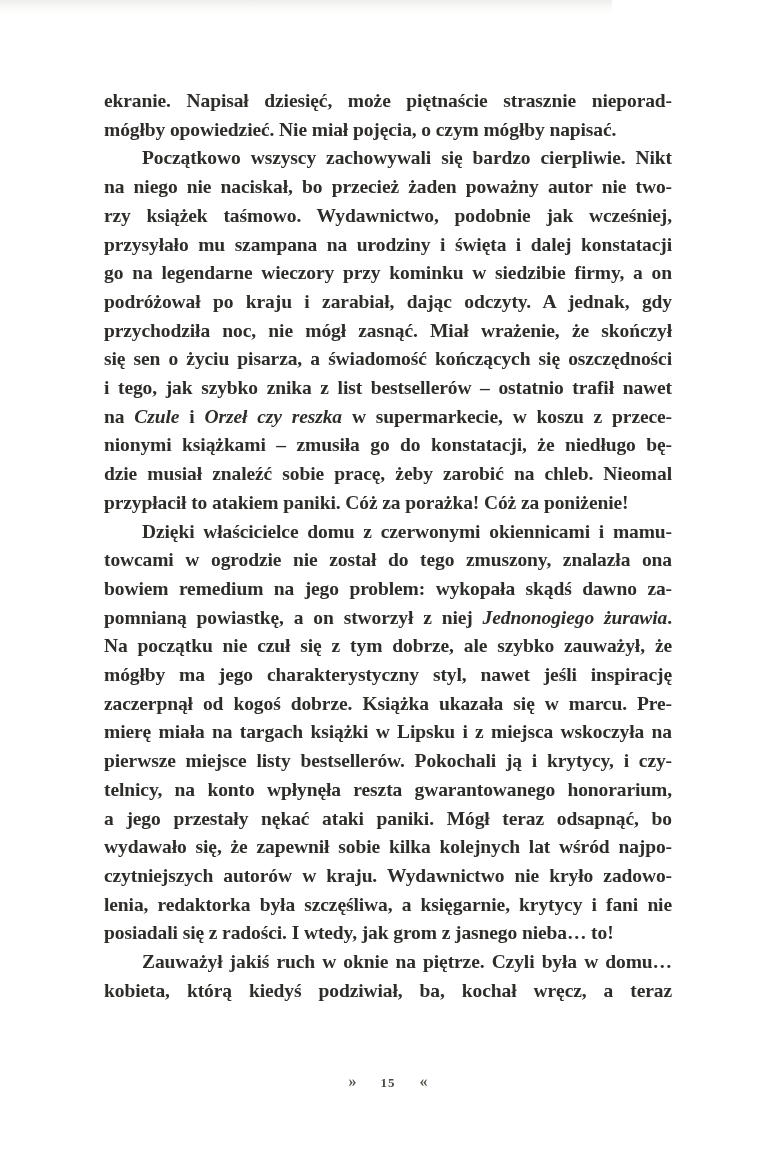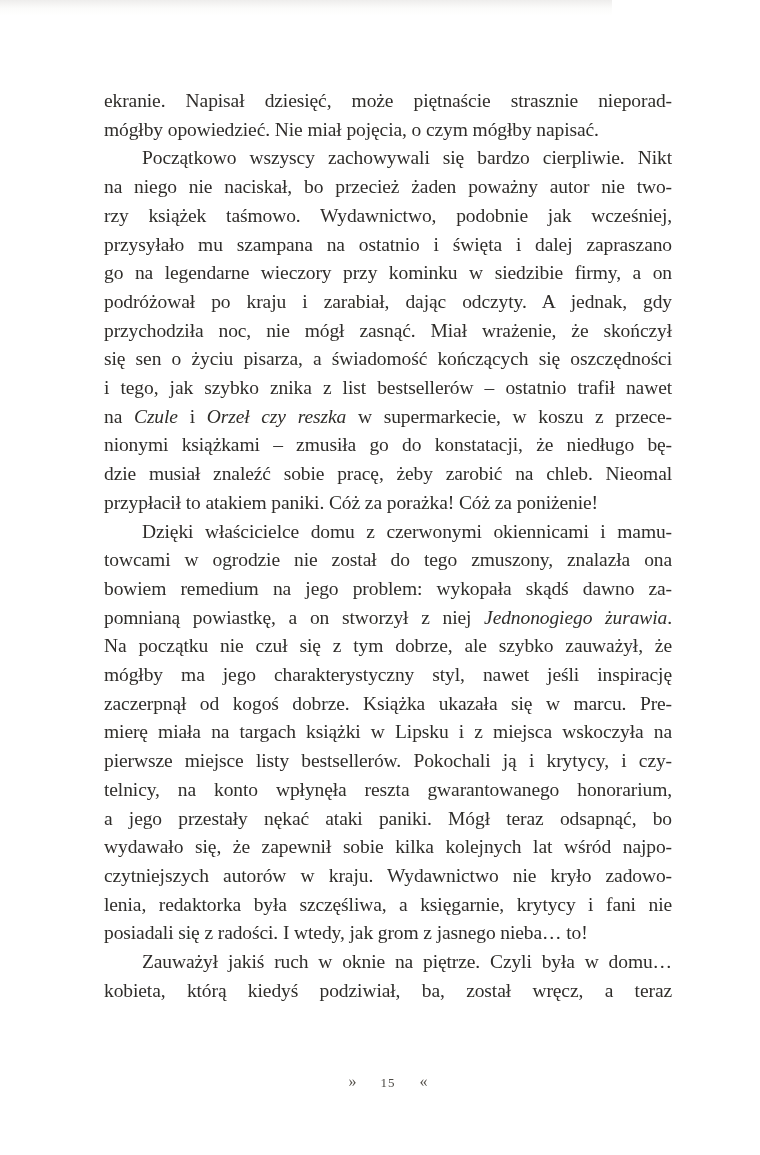--- a/index.html
+++ b/index.html
@@ -11,20 +11,21 @@
     height: 1155px;
     background: #ffffff;
     font-family: "Liberation Serif", "DejaVu Serif", serif;
     overflow: hidden;
   }
   .book-page {
     position: relative;
     width: 612px;
     height: 1155px;
     background: linear-gradient(#eeedec 0px, #fbfbfa 8px, #ffffff 16px);
+    font-weight: bold;
   }
   .text-block {
     position: absolute;
     left: 104px;
     top: 87px;
     width: 568px;
     color: #2f2d2a;
     font-size: 19.5px;
     line-height: 28.7px;
     letter-spacing: -0.1px;
@@ -73,21 +74,21 @@
 <div class="book-page">
   <div class="text-block">
       <div class="paragraph">
         <div class="line"><span>ekranie. Napisał dziesięć, może piętnaście strasznie nieporad-</span></div>
         <div class="line natural"><span>mógłby opowiedzieć. Nie miał pojęcia, o czym mógłby napisać.</span></div>
       </div>
       <div class="paragraph">
         <div class="line indent"><span>Początkowo wszyscy zachowywali się bardzo cierpliwie. Nikt</span></div>
         <div class="line"><span>na niego nie naciskał, bo przecież żaden poważny autor nie two-</span></div>
         <div class="line"><span>rzy książek taśmowo. Wydawnictwo, podobnie jak wcześniej,</span></div>
-        <div class="line"><span>przysyłało mu szampana na ostatnio i święta i dalej zapraszano</span></div>
+        <div class="line"><span>przysyłało mu szampana na urodziny i święta i dalej konstatacji</span></div>
         <div class="line"><span>go na legendarne wieczory przy kominku w siedzibie firmy, a on</span></div>
         <div class="line"><span>podróżował po kraju i zarabiał, dając odczyty. A jednak, gdy</span></div>
         <div class="line"><span>przychodziła noc, nie mógł zasnąć. Miał wrażenie, że skończył</span></div>
         <div class="line"><span>się sen o życiu pisarza, a świadomość kończących się oszczędności</span></div>
         <div class="line"><span>i tego, jak szybko znika z list bestsellerów – ostatnio trafił nawet</span></div>
         <div class="line"><span>na </span><i>Czule</i><span> i </span><i>Orzeł czy reszka</i><span> w supermarkecie, w koszu z przece-</span></div>
         <div class="line"><span>nionymi książkami – zmusiła go do konstatacji, że niedługo bę-</span></div>
         <div class="line"><span>dzie musiał znaleźć sobie pracę, żeby zarobić na chleb. Nieomal</span></div>
         <div class="line natural"><span>przypłacił to atakiem paniki. Cóż za porażka! Cóż za poniżenie!</span></div>
       </div>
@@ -103,21 +104,21 @@
         <div class="line"><span>pierwsze miejsce listy bestsellerów. Pokochali ją i krytycy, i czy-</span></div>
         <div class="line"><span>telnicy, na konto wpłynęła reszta gwarantowanego honorarium,</span></div>
         <div class="line"><span>a jego przestały nękać ataki paniki. Mógł teraz odsapnąć, bo</span></div>
         <div class="line"><span>wydawało się, że zapewnił sobie kilka kolejnych lat wśród najpo-</span></div>
         <div class="line"><span>czytniejszych autorów w kraju. Wydawnictwo nie kryło zadowo-</span></div>
         <div class="line"><span>lenia, redaktorka była szczęśliwa, a księgarnie, krytycy i fani nie</span></div>
         <div class="line natural"><span>posiadali się z radości. I wtedy, jak grom z jasnego nieba… to!</span></div>
       </div>
       <div class="paragraph">
         <div class="line indent"><span>Zauważył jakiś ruch w oknie na piętrze. Czyli była w domu…</span></div>
-        <div class="line"><span>kobieta, którą kiedyś podziwiał, ba, został wręcz, a teraz</span></div>
+        <div class="line"><span>kobieta, którą kiedyś podziwiał, ba, kochał wręcz, a teraz</span></div>
       </div>
     </div>
   <div class="page-footer">
     <span class="mark">»</span>
     <span class="num">15</span>
     <span class="mark">«</span>
   </div>
 </div>
 
 </body></html>

